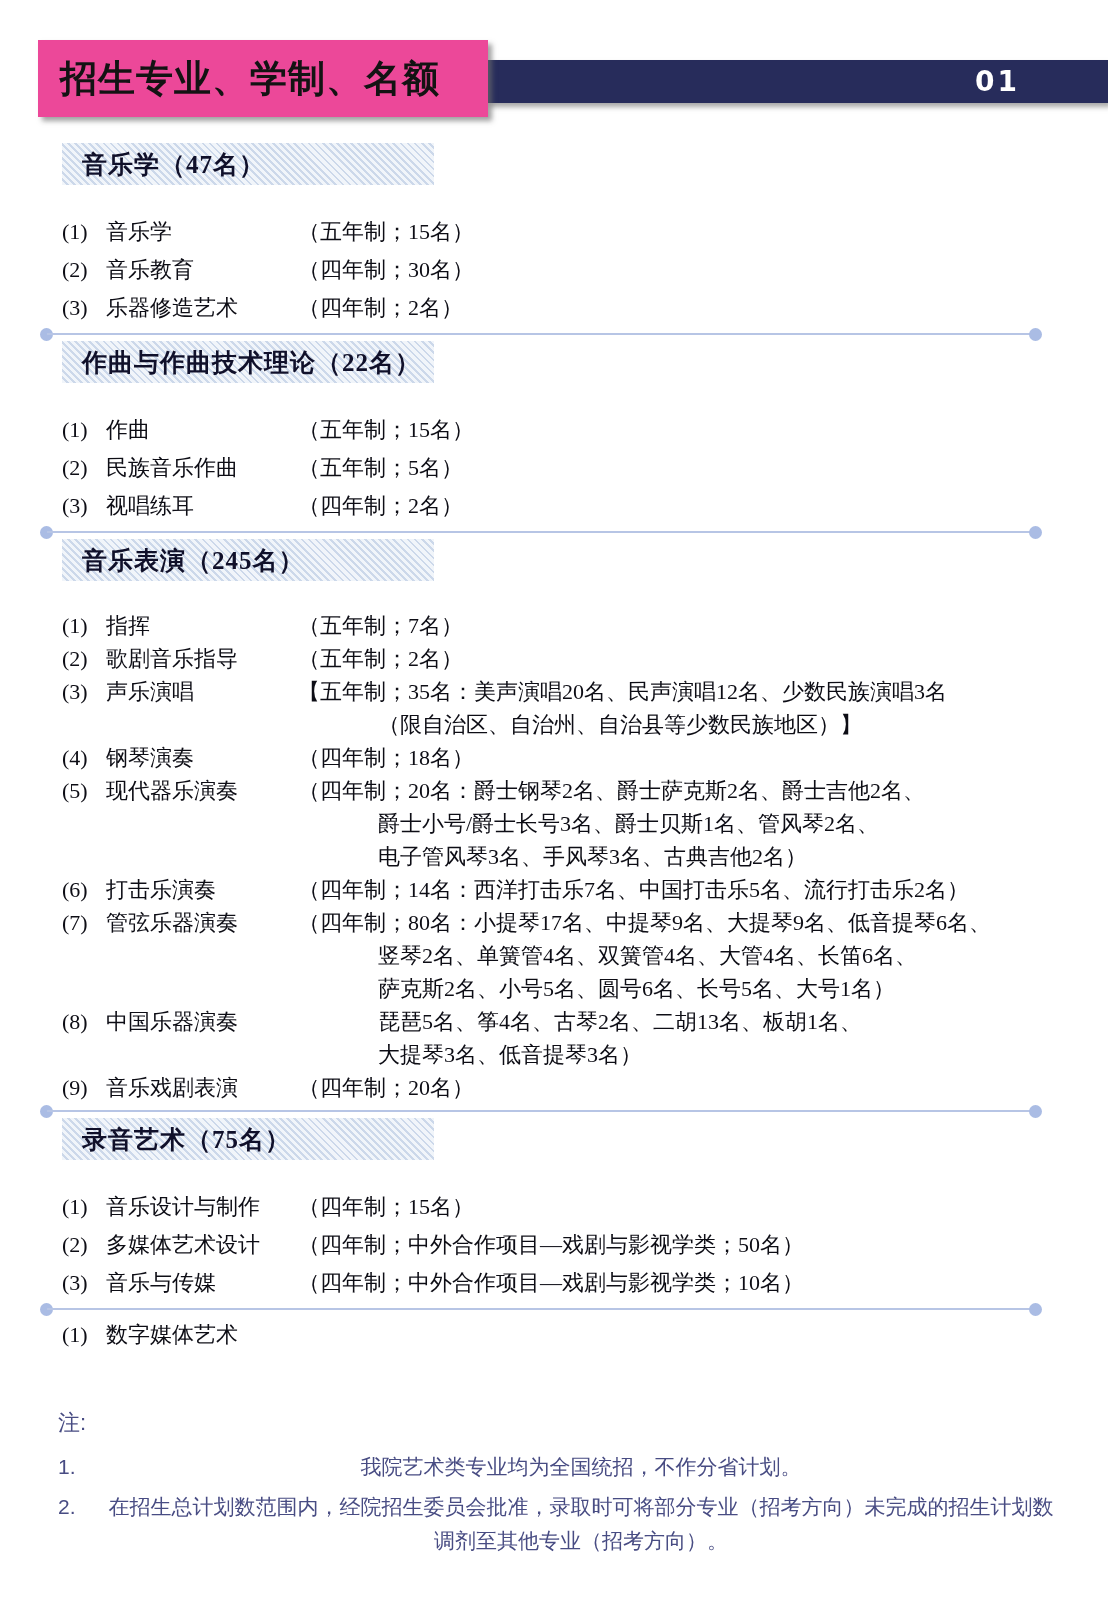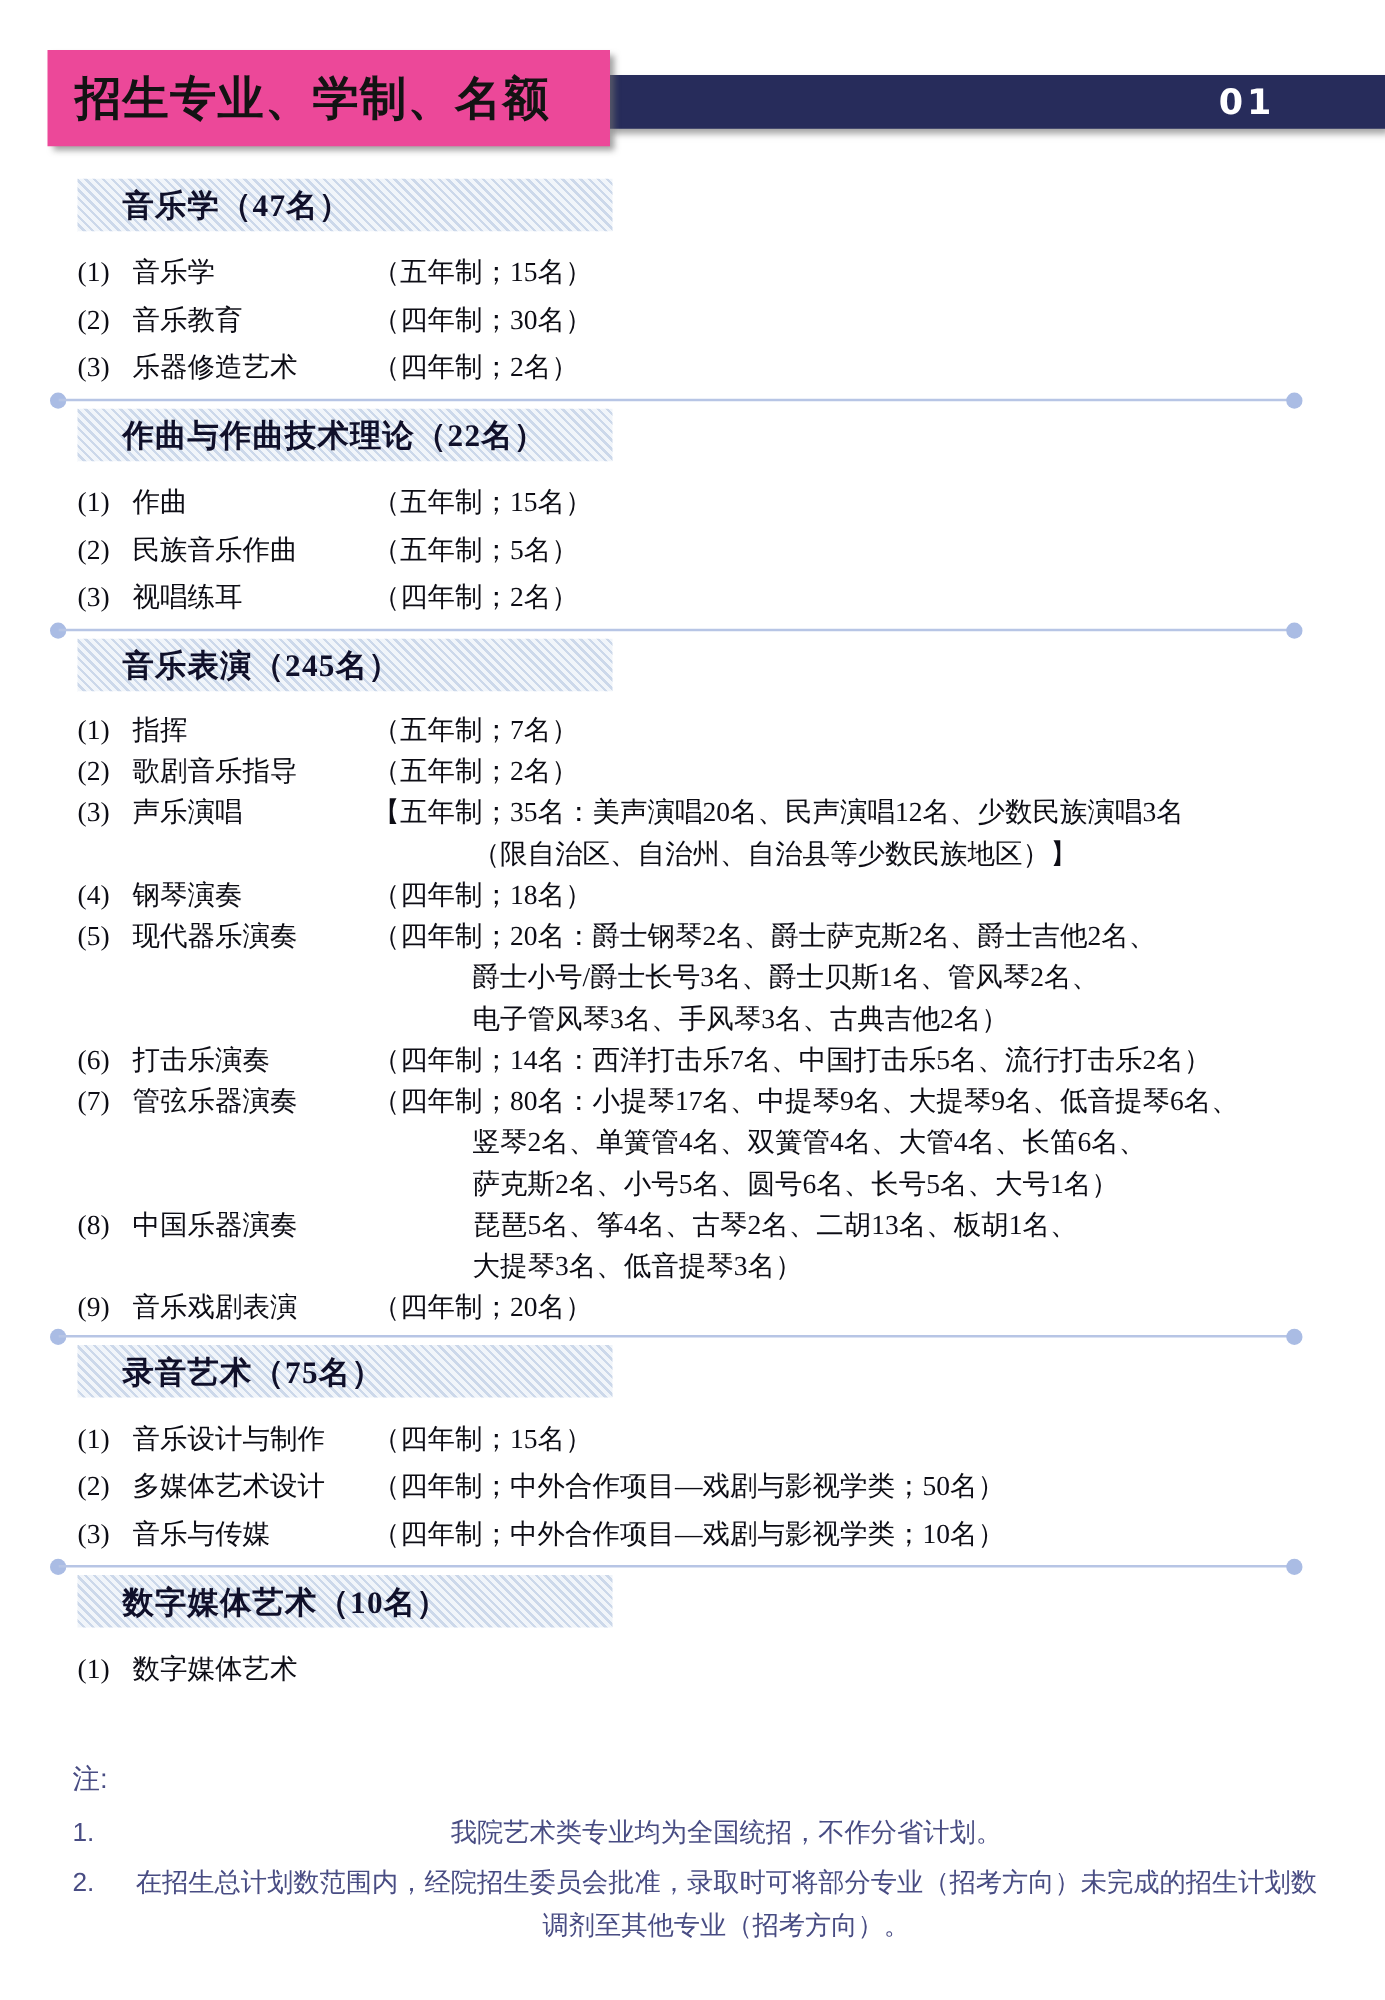--- a/index.html
+++ b/index.html
@@ -28,22 +28,22 @@
   }
   .pagenum {
     color:#ffffff; font-family:"DejaVu Sans","Liberation Sans",sans-serif;
     font-weight:bold; font-size:28px; letter-spacing:3px;
   }
 
   
   .content { position:absolute; left:62px; top:143px; width:992px; }
 
   .section-header {
-    width:428px; height:42px; box-sizing:border-box; padding-left:36px;
-    display:flex; align-items:center; margin-bottom:14px;
+    width:372px; height:42px; box-sizing:border-box; padding-left:20px;
+    display:flex; align-items:center; margin-bottom:28px;
     background:repeating-linear-gradient(45deg,#f1f5fa 0px,#f1f5fa 3px,#ccd8ea 3px,#ccd8ea 5px);
   }
   .section-header .label {
     font-size:25px; font-weight:bold; color:#10102a; letter-spacing:1px;
   }
 
   .row { display:flex; align-items:flex-start; line-height:38px; font-size:22px; }
   .section.compact .row { line-height:33px; }
   .no   { width:44px;  flex:none; }
   .name { width:192px; flex:none; }
@@ -276,23 +276,20 @@
 </div>
   </div>
 
   <div class="divider">
     <span class="divider-dot left"></span>
     <span class="divider-line"></span>
     <span class="divider-dot right"></span>
   </div>
 
   <div class="section">
-    <div class="section-header">
-      <span class="label">数字媒体艺术（10名）</span>
-    </div>
     <div class="rows">
   <div class="row">
     <span class="no">(1)</span>
     <span class="name">数字媒体艺术</span>
   </div>
 </div>
   </div>
 </div>
 
   <div class="notes">

